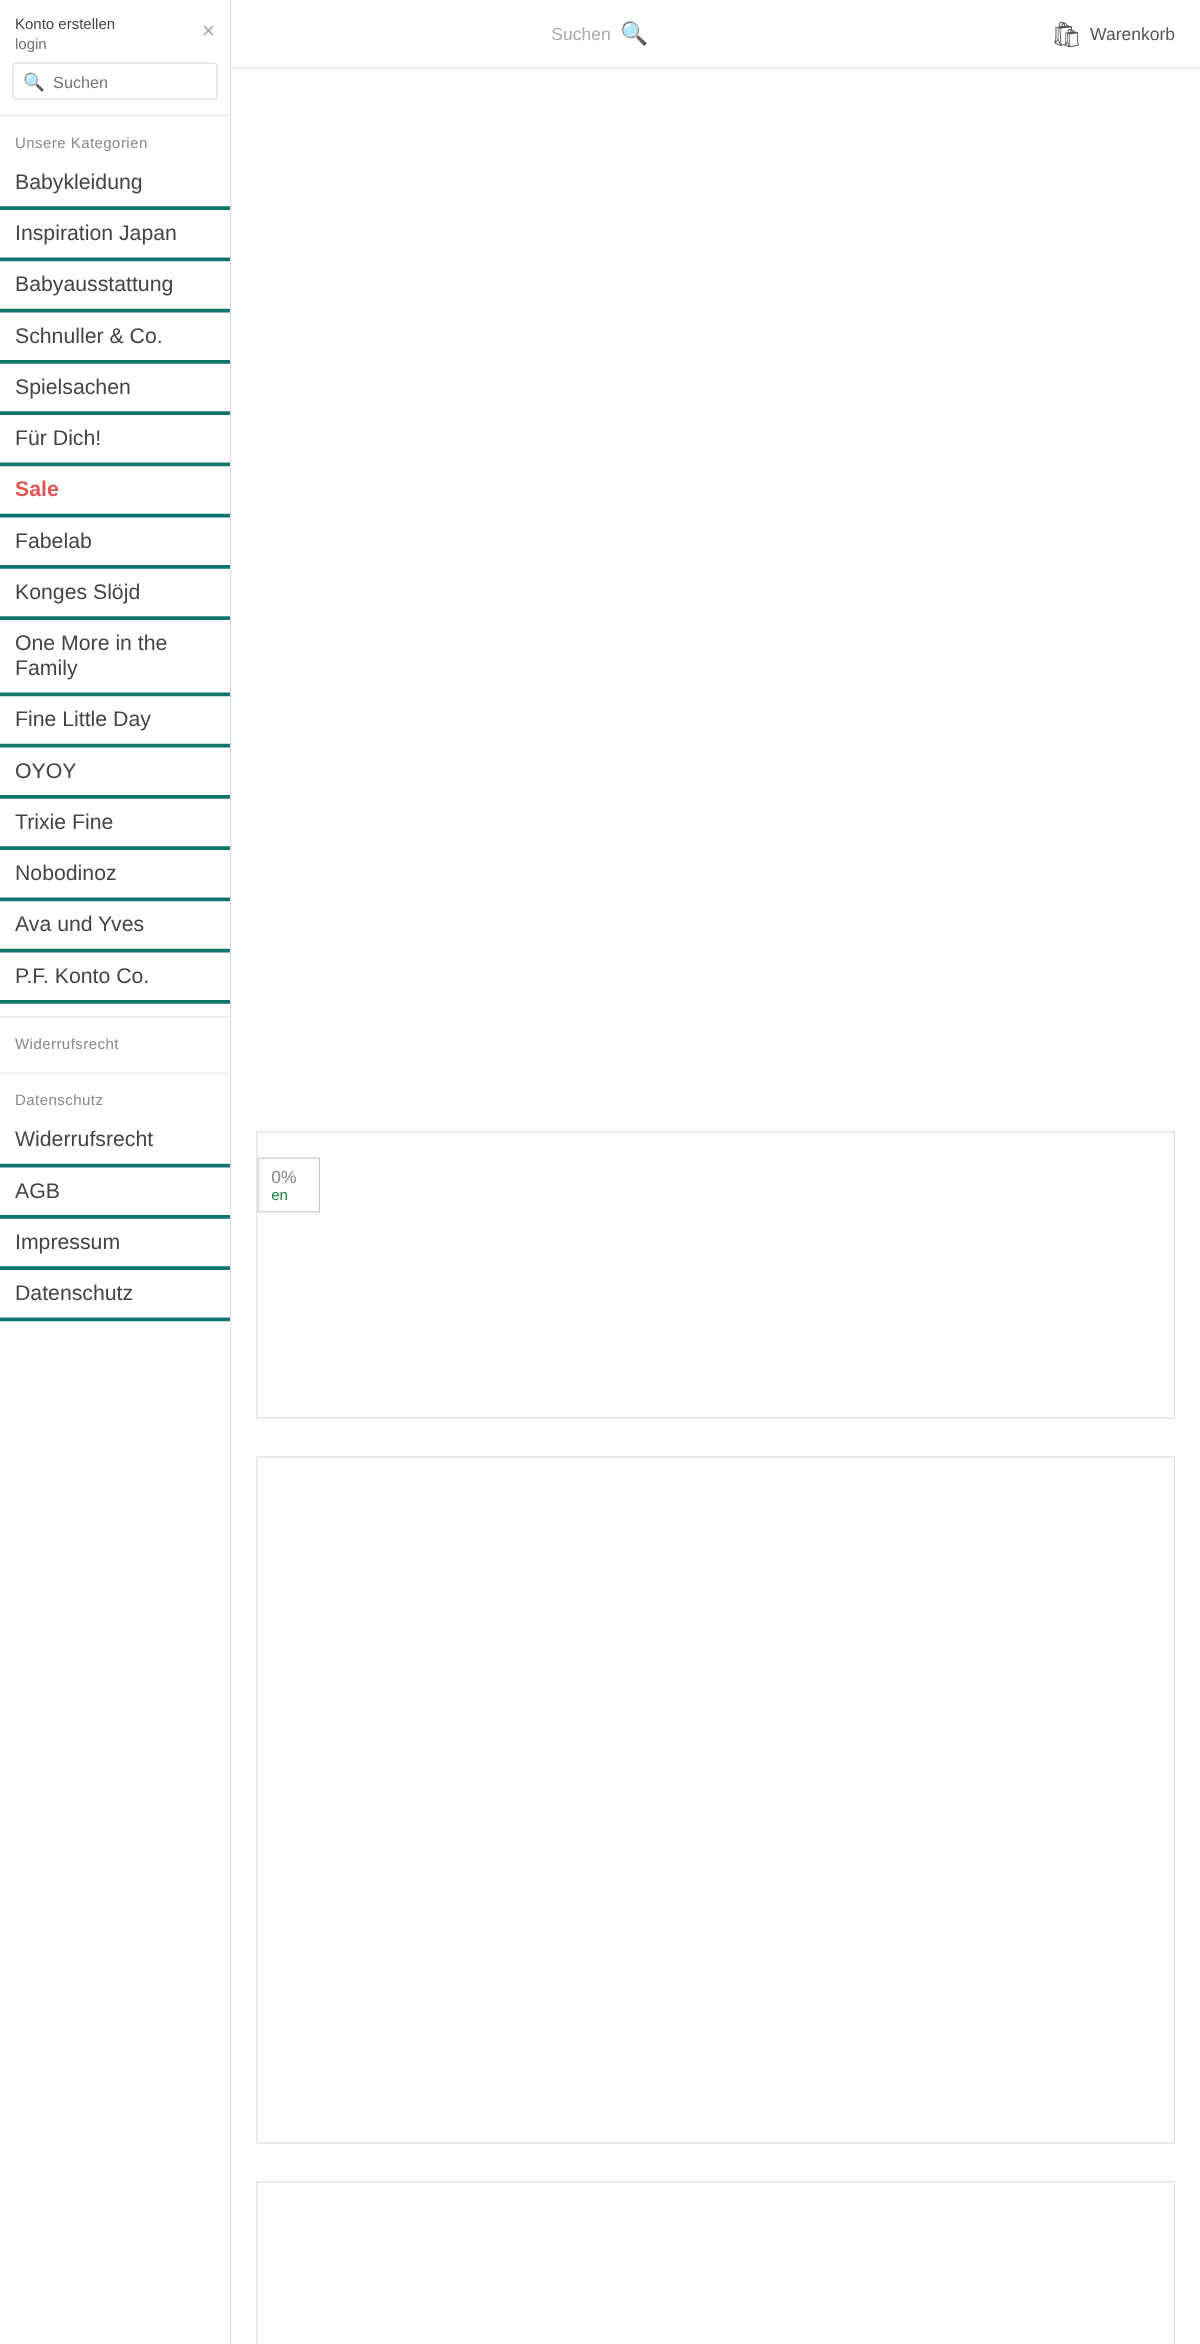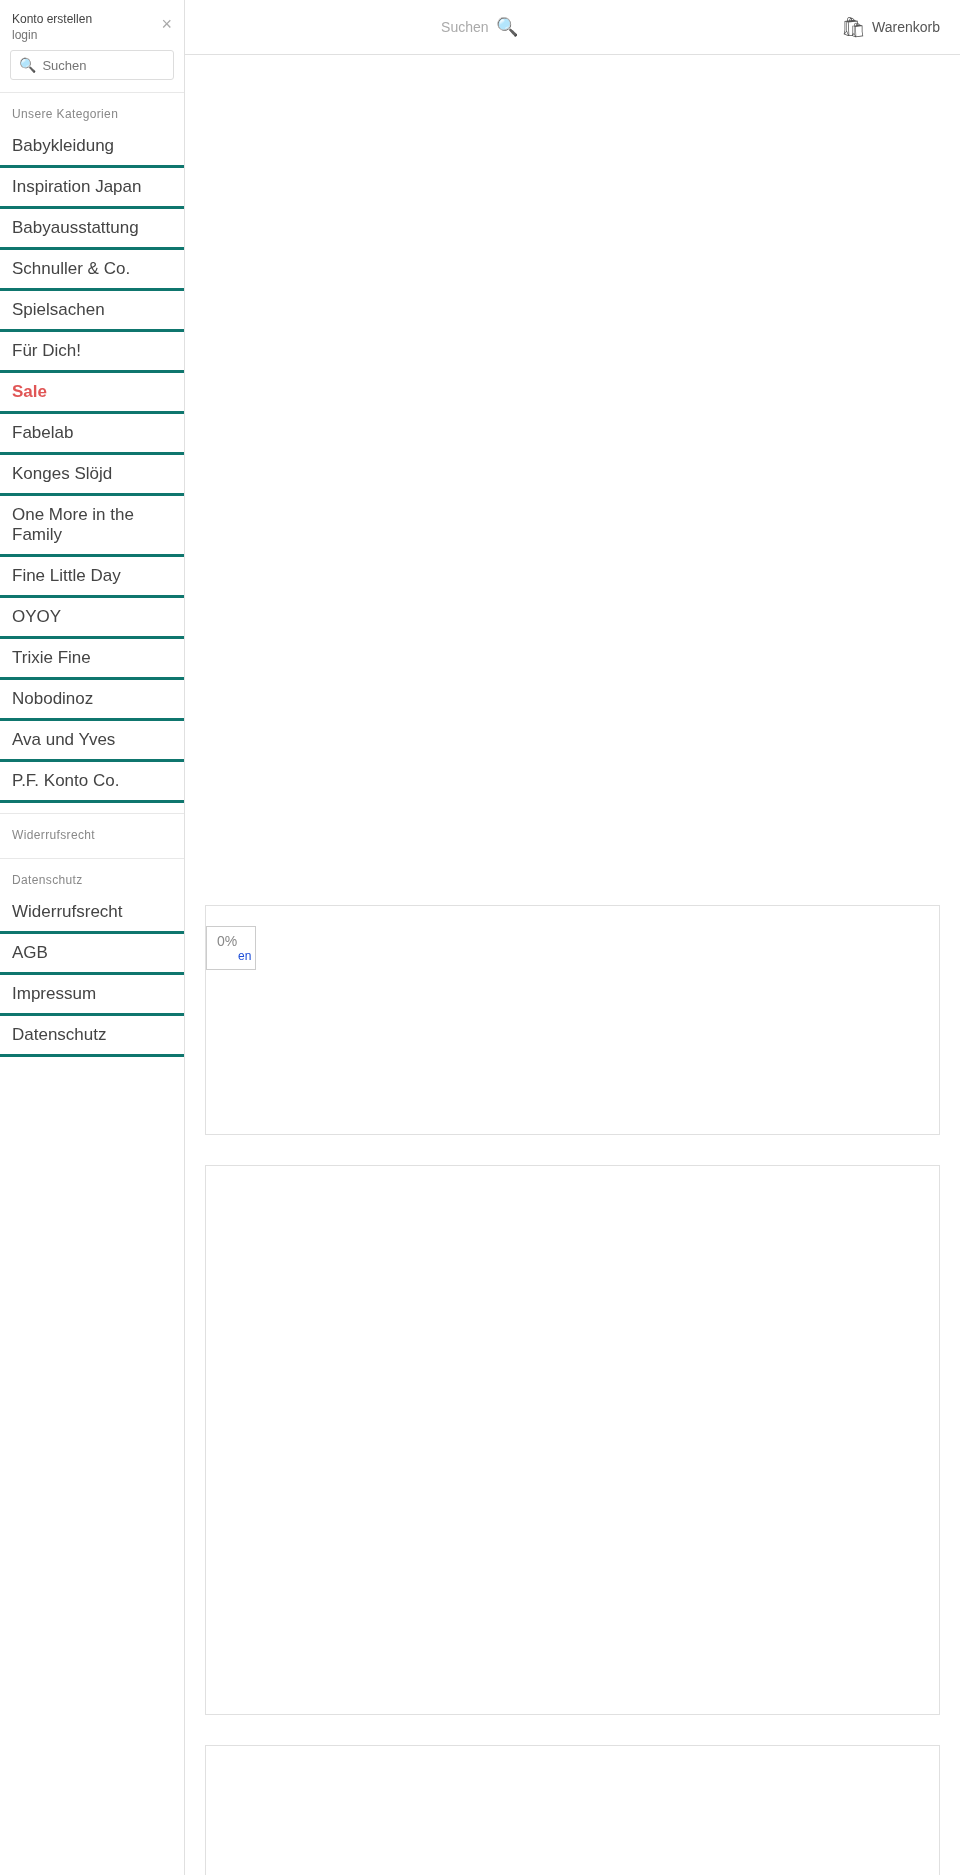--- a/index.html
+++ b/index.html
@@ -281,21 +281,21 @@
   </div>
 
 </div>
 
 <div class="main-content">
   <div class="content-area">
 
     <div class="promo-block" style="margin-top: 830px; min-height: 230px;">
       <div class="promo-badge">
         <div style="font-size:14px; color:#888;">0%</div>
-        <div style="font-size:12px; color:#1d4ed8;margin-left:21px;">en</div>
+        <div style="font-size:12px; color:#15803d;">en</div>
       </div>
     </div>
 
     <div class="large-white-block" style="min-height: 550px;"></div>
 
     <div class="third-block" style="min-height: 200px;">
       
     </div>
 
   </div>

